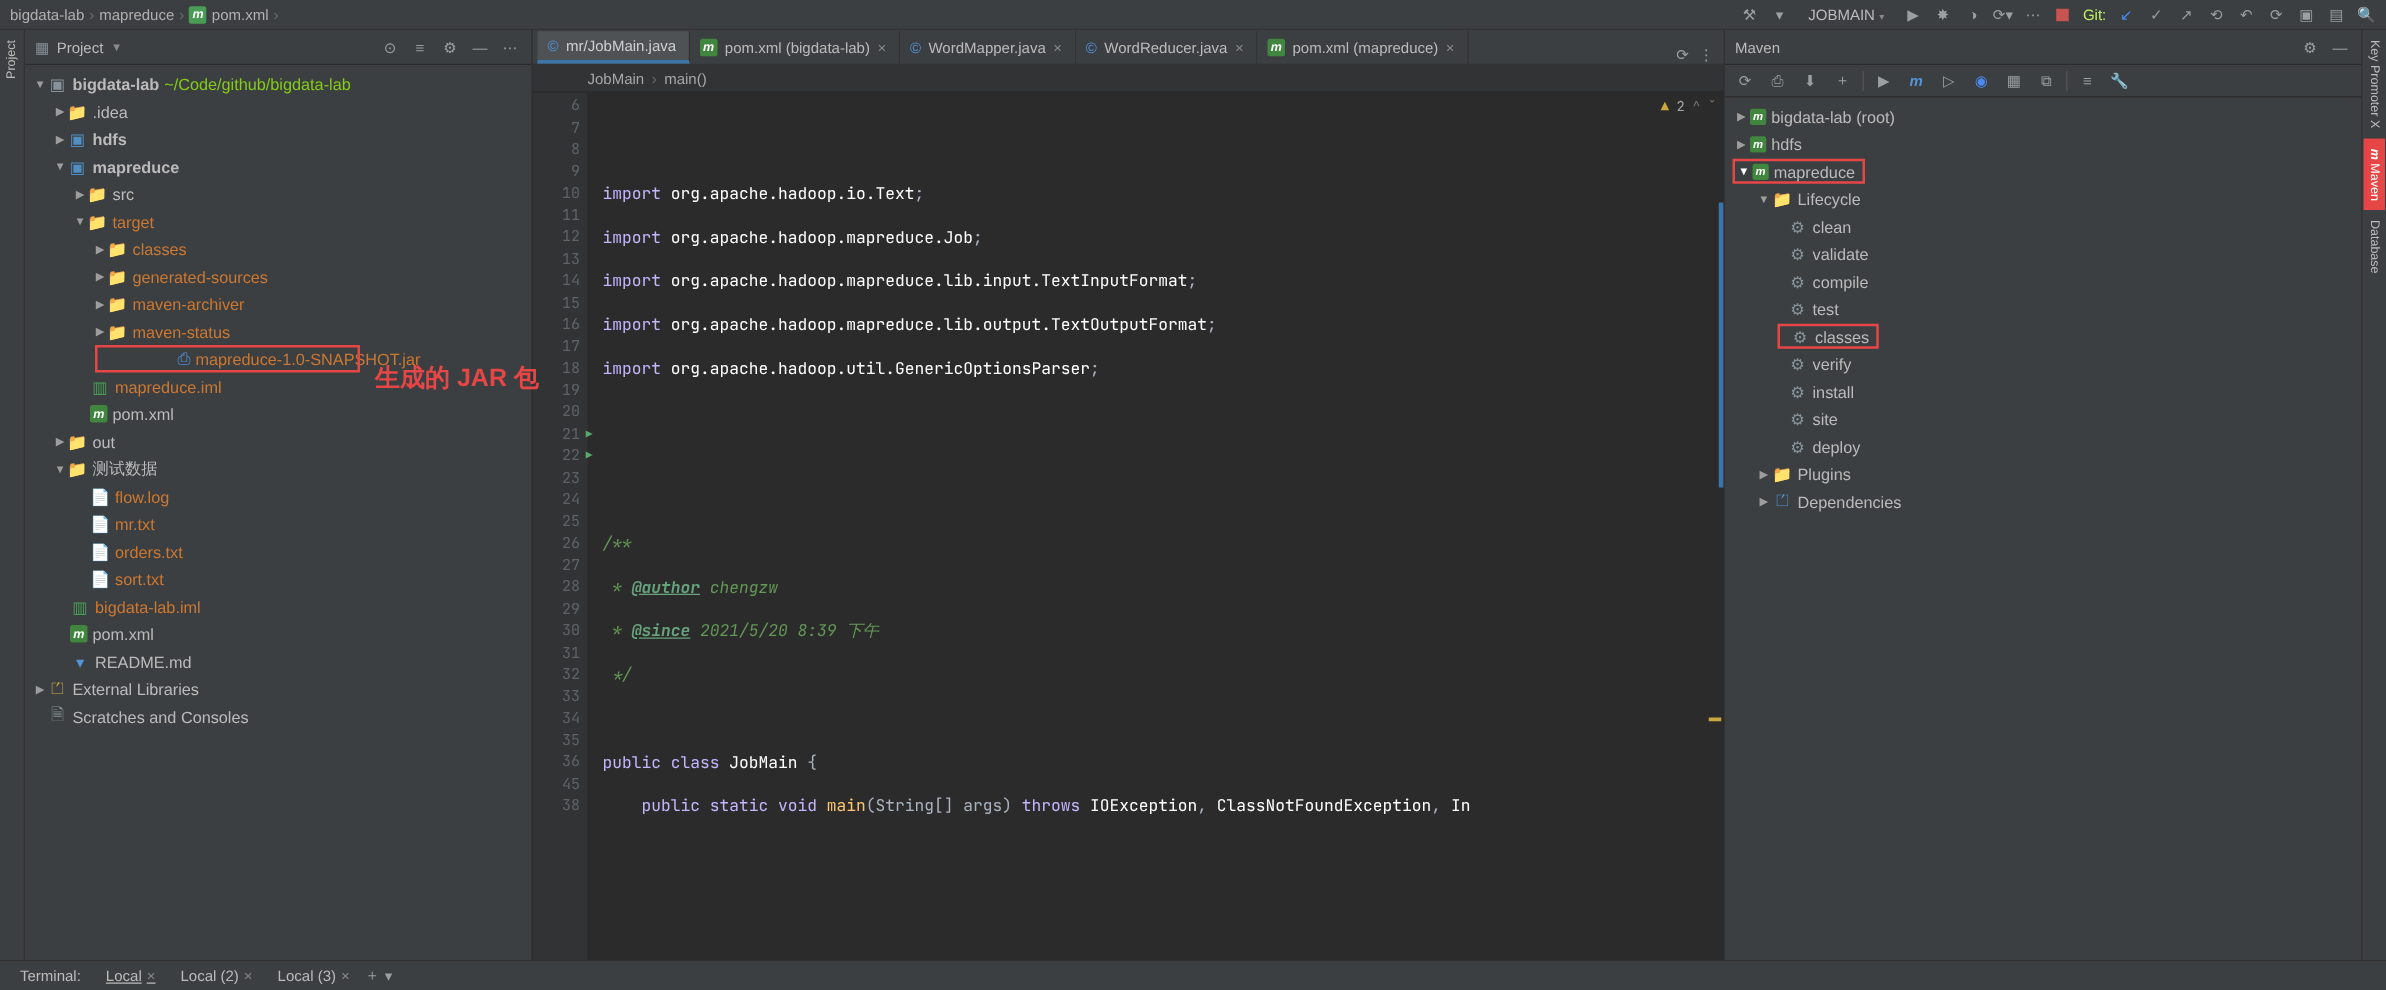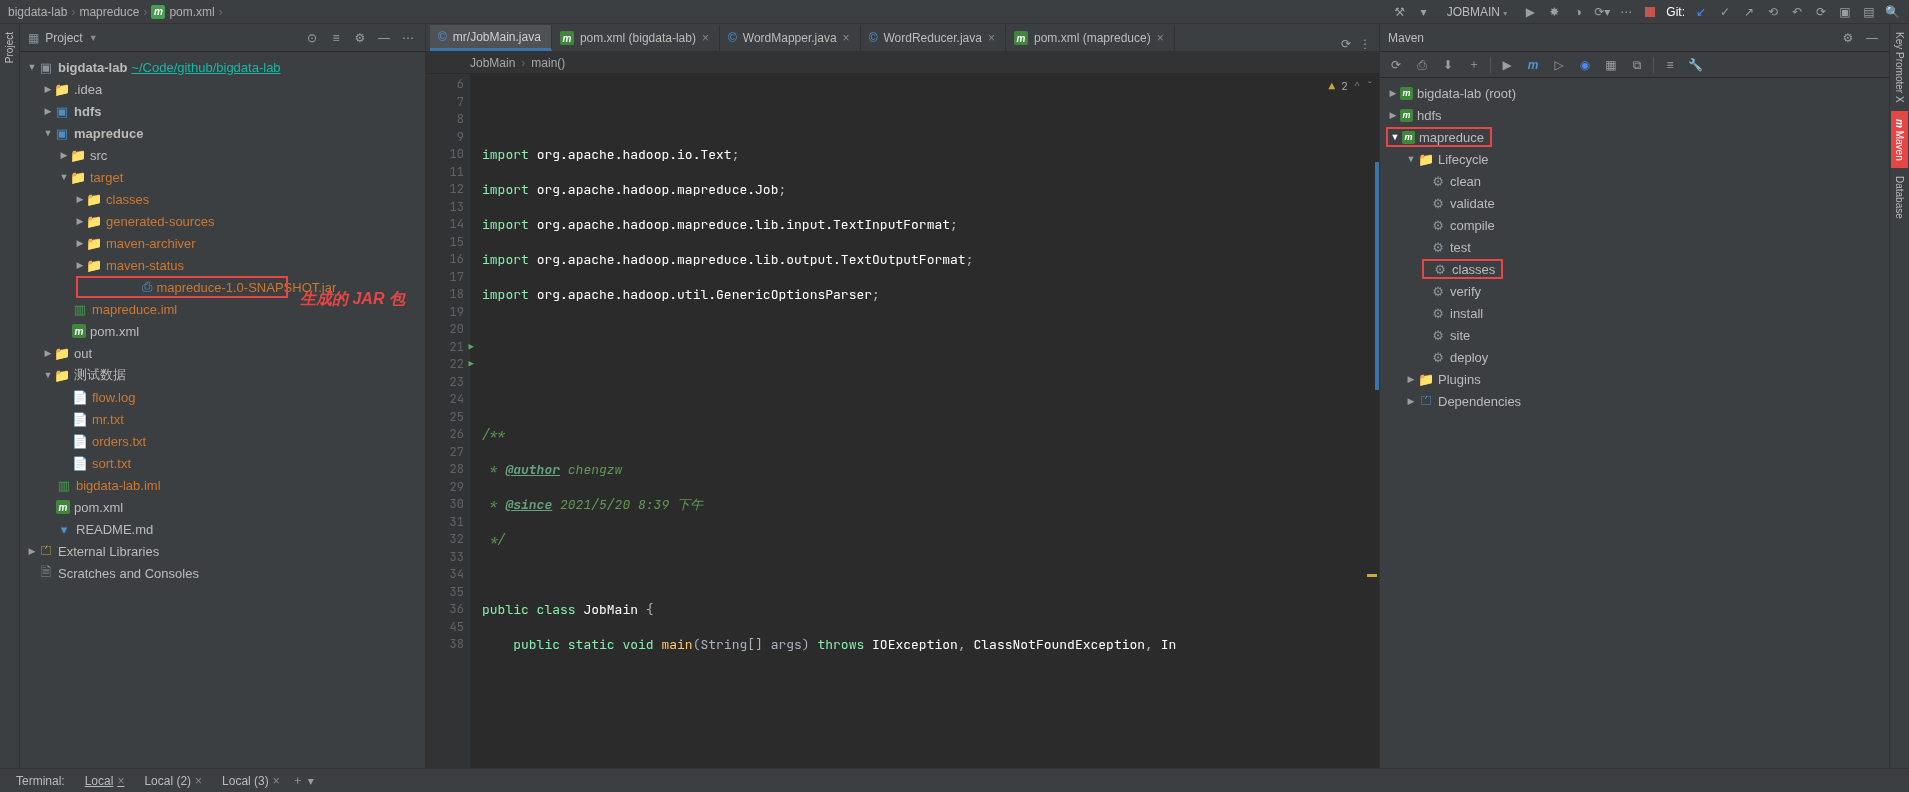--- a/index.html
+++ b/index.html
@@ -30,21 +30,21 @@
     display:inline-flex; align-items:center; justify-content:center;
     font-size:10px; font-style:italic; border-radius:2px;
   }
   .top-right { margin-left:auto; display:flex; align-items:center; gap:8px; }
   .top-right .icon { width:16px; height:16px; display:inline-flex; align-items:center; justify-content:center; color:#9a9fa0; }
   .top-right .run-config { color:#bbb; padding:0 6px; border:1px solid transparent; }
   .top-right .chev-down { color:#888; font-size:8px; }
   .green { color:#59a869; }
   .gray  { color:#8f9192; }
   .red-square{ width:10px;height:10px;background:#c75450;display:inline-block;}
-  .git-label { color:#ffffff;text-align:center; }
+  .git-label { color:#bef264;text-align:center; }
 
   
   .main-wrap { display:flex; height:calc(100% - 24px - 24px); }
   .leftbar {
     width:20px; background:#3c3f41; border-right:1px solid #323232;
     display:flex; flex-direction:column; align-items:center;
     color:#aaa; font-size:10px;
   }
   .leftbar .vert {
     writing-mode: vertical-rl; transform: rotate(180deg);
@@ -81,32 +81,32 @@
   .tree { flex:1; overflow:auto; padding:4px 0; font-size:13px; color:#bbb; }
   .tree .row { height:22px; display:flex; align-items:center; white-space:nowrap; cursor:pointer; padding-right:8px;}
   .tree .arrow { width:12px; display:inline-flex; justify-content:center; color:#9d9d9d; font-size:9px;}
   .tree .icon { width:16px;height:16px;display:inline-flex;align-items:center;justify-content:center;margin-right:4px;}
   .tree .dir-icon{ color:#87939a;}
   .tree .dir-icon-orange{ color:#c07c46;}
   .tree .dir-icon-blue{ color:#4f8ec5;}
   .tree .file-icon{ color:#8f9192;}
   .tree .label { color:#bbb;}
   .tree .label-orange { color:#cc7832;}
-  .tree .muted { color:#14b8a6; margin-left:4px;text-decoration:underline;}
+  .tree .muted { color:#84cc16; margin-left:4px;}
   .tree .row.red-row { outline:2px solid #e74646; outline-offset:-2px; }
   .tree .m-icon {
     background:#41863f; color:#fff; font-weight:bold; width:14px; height:14px;
     display:inline-flex; align-items:center; justify-content:center;
     font-size:10px; font-style:italic; border-radius:2px; margin-right:4px;
   }
   .jar-row { margin-left:56px; }
 
   .annotation-red {
-    position:absolute; color:#e74646; font-weight:bold; font-size:16px;
-    left:300px; top:289px; pointer-events:none;font-style:italic;
+    position:absolute; color:#e74646; font-weight:bold; font-size:20px;
+    left:300px; top:289px; pointer-events:none;
   }
 
   
   .editor-area { flex:1; display:flex; flex-direction:column; background:#2b2b2b; min-width:0; position:relative;}
   .editor-tabs {
     height:28px; display:flex; align-items:flex-end; background:#3c3f41; border-bottom:1px solid #323232;
     padding-left:4px; overflow:hidden; gap:0;
   }
   .editor-tabs .tab {
     display:flex; align-items:center; height:26px; padding:0 10px 0 8px;
@@ -124,21 +124,21 @@
   .tab-label-orange { color:#cc7832;}
 
   .editor-bcrumb { height:22px; display:flex; align-items:center; padding-left:44px; gap:6px; color:#a7a7a7; font-size:12px; background:#313335; border-bottom:1px solid #2b2b2b;}
   .editor-bcrumb .sep{color:#666;}
 
   .code-wrap { flex:1; display:flex; overflow:hidden; position:relative; }
   .gutter { width:44px; background:#313335; text-align:right; padding:2px 6px 2px 0; color:#606366; font-family:"JetBrains Mono","Consolas",monospace; font-size:12px; line-height:17.5px;}
   .gutter .ln { height:17.5px; display:flex; align-items:center; justify-content:flex-end; gap:4px; position:relative;}
   .gutter .ln .green-tri{ position:absolute; right:-10px; color:#59a869; font-size:9px; }
   .code { flex:1; padding:2px 0 2px 12px; font-family:"JetBrains Mono","Consolas",monospace; font-size:13px; line-height:17.5px; white-space:pre; color:#abb2bf; overflow:hidden; position:relative;}
-  .k{color:#86efac;margin-top:44px;} .fn{color:#ffc66d;} .type{color:#ffffff;} .doc{color:#629755;font-style:italic;} .doc-tag{color:#67a37c;font-style:italic;font-weight:bold;text-decoration:underline;}
+  .k{color:#c4b5fd;margin-top:44px;} .fn{color:#ffc66d;} .type{color:#ffffff;} .doc{color:#629755;font-style:italic;} .doc-tag{color:#67a37c;font-style:italic;font-weight:bold;text-decoration:underline;}
   .code .line { display:block; position:relative;}
   .code .warn-overlay{ position:absolute; right:6px; top:4px; display:flex; align-items:center; gap:6px; color:#a7a7a7; font-size:11px;}
   .warn-tri{ color:#c9a83e;}
   .blue-vbar{ position:absolute; width:4px; background:#3b74a8; right:0; }
   .yellow-mark{ position:absolute; right:2px; width:10px; height:3px; background:#c9a83e;}
 
   
   .maven-panel {
     width:510px; background:#3c3f41; border-left:1px solid #323232;
     display:flex; flex-direction:column; margin-right:20px;

